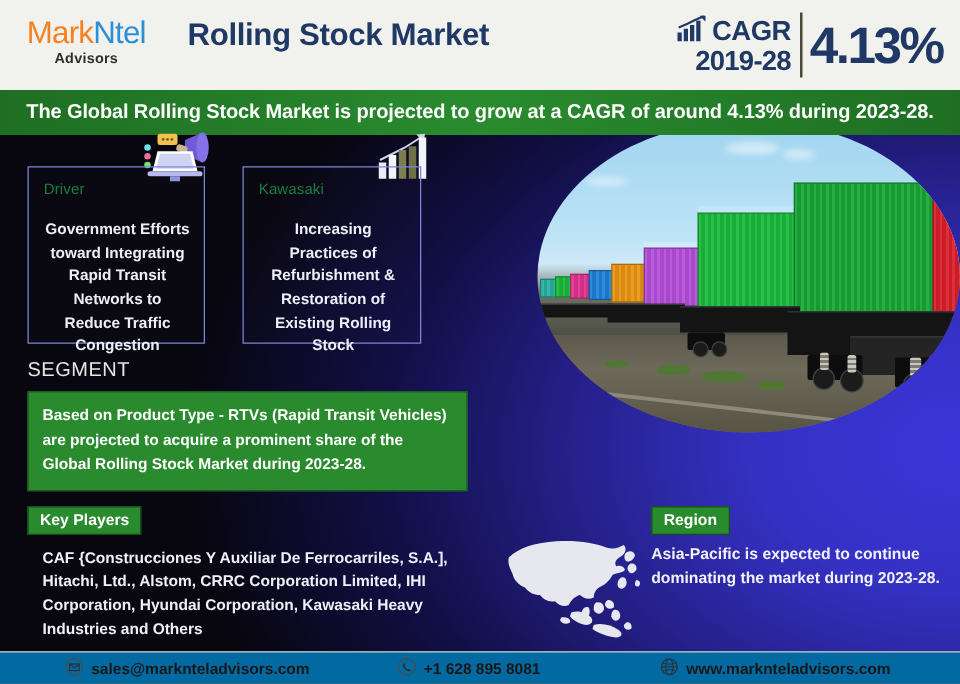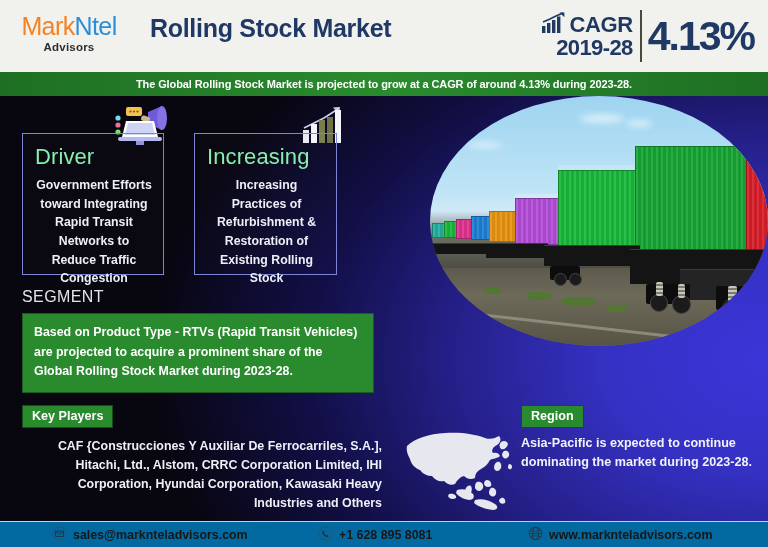--- a/index.html
+++ b/index.html
@@ -97,24 +97,24 @@
     color: #1f3864;
     letter-spacing: -2px;
     padding-left: 6px;
     line-height: 1;
   }
 
   
   .banner {
     position: absolute;
     left: 0; top: 72px;
-    width: 768px; height: 24px;
+    width: 768px; height: 36px;
     background: linear-gradient(90deg,#1e6f23 0%, #2a8b2e 50%, #1e6f23 100%);
     color: #ffffff;
-    font-size: 11px;
+    font-size: 16px;
     font-weight: bold;
     display: flex;
     align-items: center;
     justify-content: center;
     letter-spacing: -0.1px;
   }
 
   
   .body-bg {
     position: absolute;
@@ -198,24 +198,24 @@
 
   
   .card {
     position: absolute;
     border: 1px solid #7b86d8;
     box-sizing: border-box;
     padding: 10px 10px 8px 12px;
     background: rgba(255,255,255,.012);
   }
   .card-title {
-    font-size: 22px;
-    color: #86efac;
+    font-size: 12px;
+    color: #15803d;
     font-weight: normal;
-    margin-bottom: 6px;
+    margin-bottom: 16px;
     letter-spacing: 0.1px;
   }
   .card-text {
     font-size: 12.3px;
     font-weight: bold;
     color: #eceff7;
     line-height: 1.52;
     text-align: center;
   }
   #driver-card { left: 22px; top: 133px; width: 142px; height: 142px; }
@@ -252,27 +252,26 @@
     border: 1px solid #134d17;
     color: #ffffff;
     font-size: 12.6px;
     font-weight: bold;
     padding: 3px 9px 4px 9px;
     box-sizing: border-box;
   }
   #key-players-badge { left: 22px; top: 405px; }
   .players-text {
     position: absolute;
-    left: 22px; top: 437px;
+    left: 34px; top: 437px;
     width: 360px;
     color: #eef0f8;
     font-size: 12.4px;
     font-weight: bold;
     line-height: 1.54;
-    text-align: right;
   }
 
   
   #region-badge { left: 521px; top: 405px; }
   .region-text {
     position: absolute;
     left: 521px; top: 434px;
     width: 232px;
     color: #f1f2f8;
     font-size: 12.6px;
@@ -425,21 +424,21 @@
       <rect x="35" y="4" width="6" height="33" fill="#f3f5fa"></rect>
     </svg>
   </div>
 
   <div class="card" id="driver-card">
     <div class="card-title">Driver</div>
     <div class="card-text">Government Efforts toward Integrating Rapid Transit Networks to Reduce Traffic Congestion</div>
   </div>
 
   <div class="card" id="restraint-card">
-    <div class="card-title">Increasing</div>
+    <div class="card-title">Kawasaki</div>
     <div class="card-text">Increasing Practices of Refurbishment &amp; Restoration of Existing Rolling Stock</div>
   </div>
 
   <div class="segment-label">SEGMENT</div>
   <div class="segment-box">Based on Product Type - RTVs (Rapid Transit Vehicles) are projected to acquire a prominent share of the Global Rolling Stock Market during 2023-28.</div>
 
   <div class="badge" id="key-players-badge">Key Players</div>
   <div class="players-text">CAF {Construcciones Y Auxiliar De Ferrocarriles, S.A.], Hitachi, Ltd., Alstom, CRRC Corporation Limited, IHI Corporation, Hyundai Corporation, Kawasaki Heavy Industries and Others</div>
 
   <div class="asia-map">

